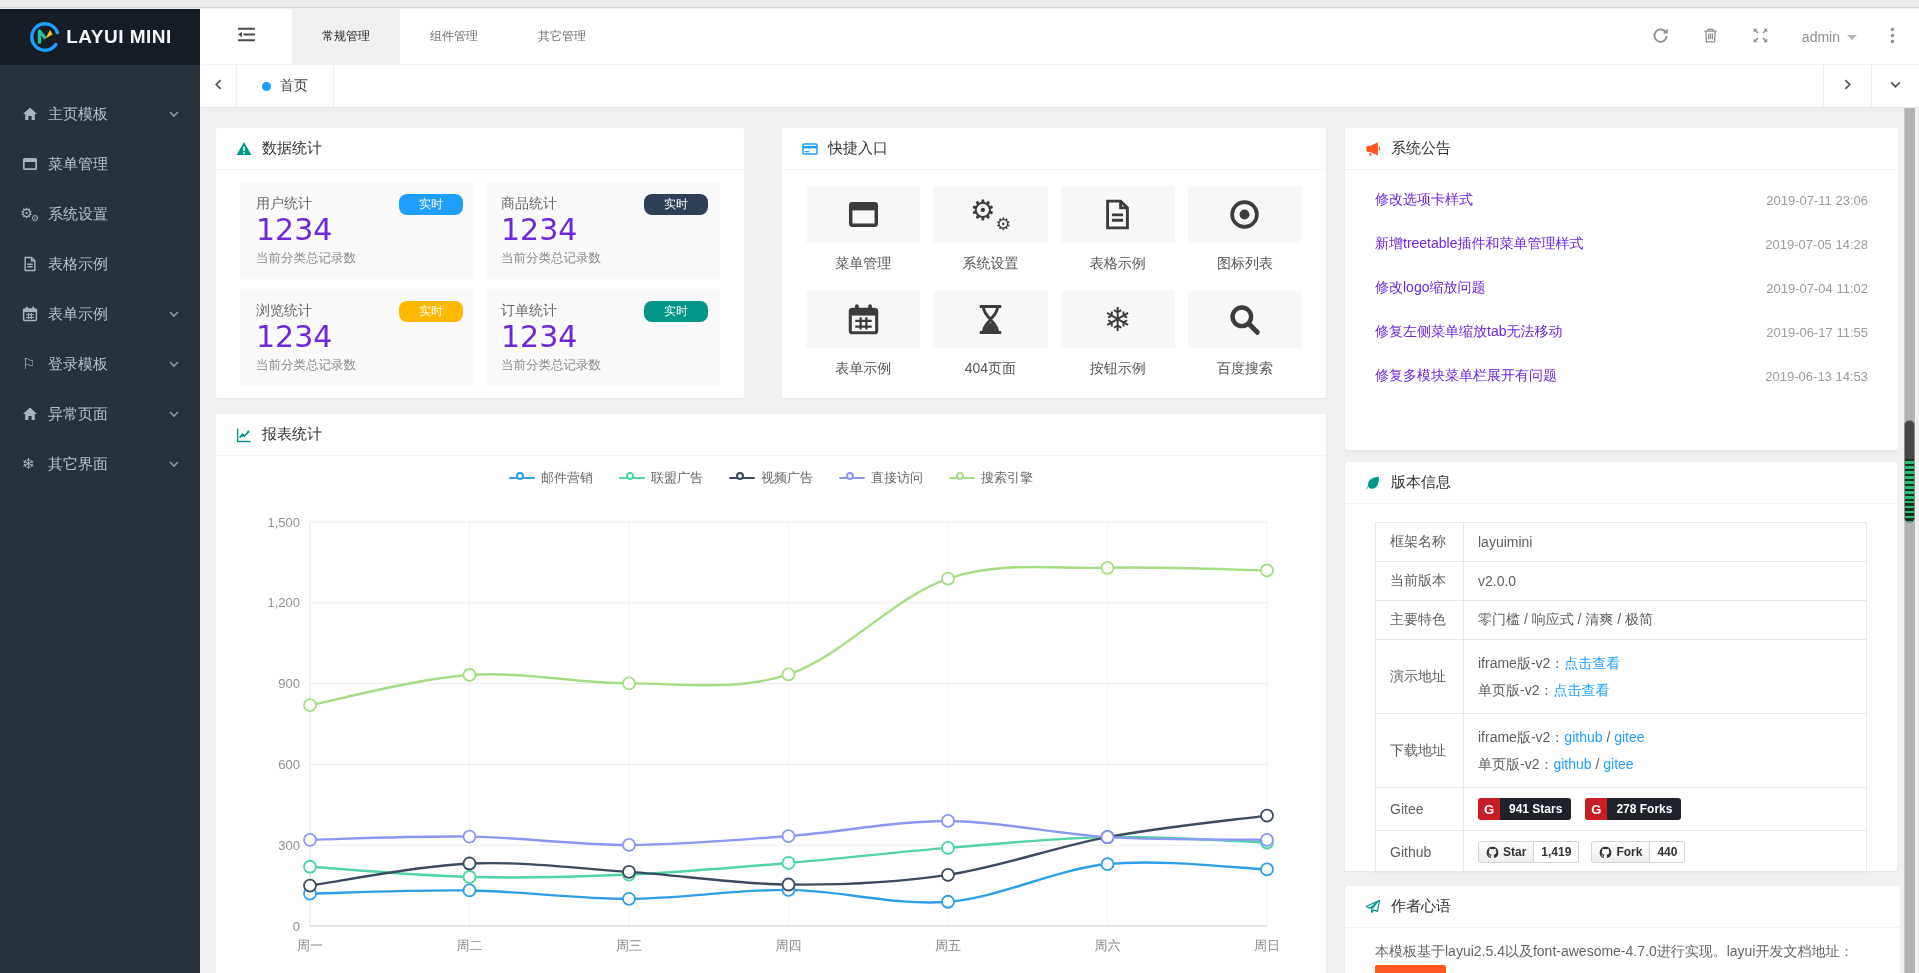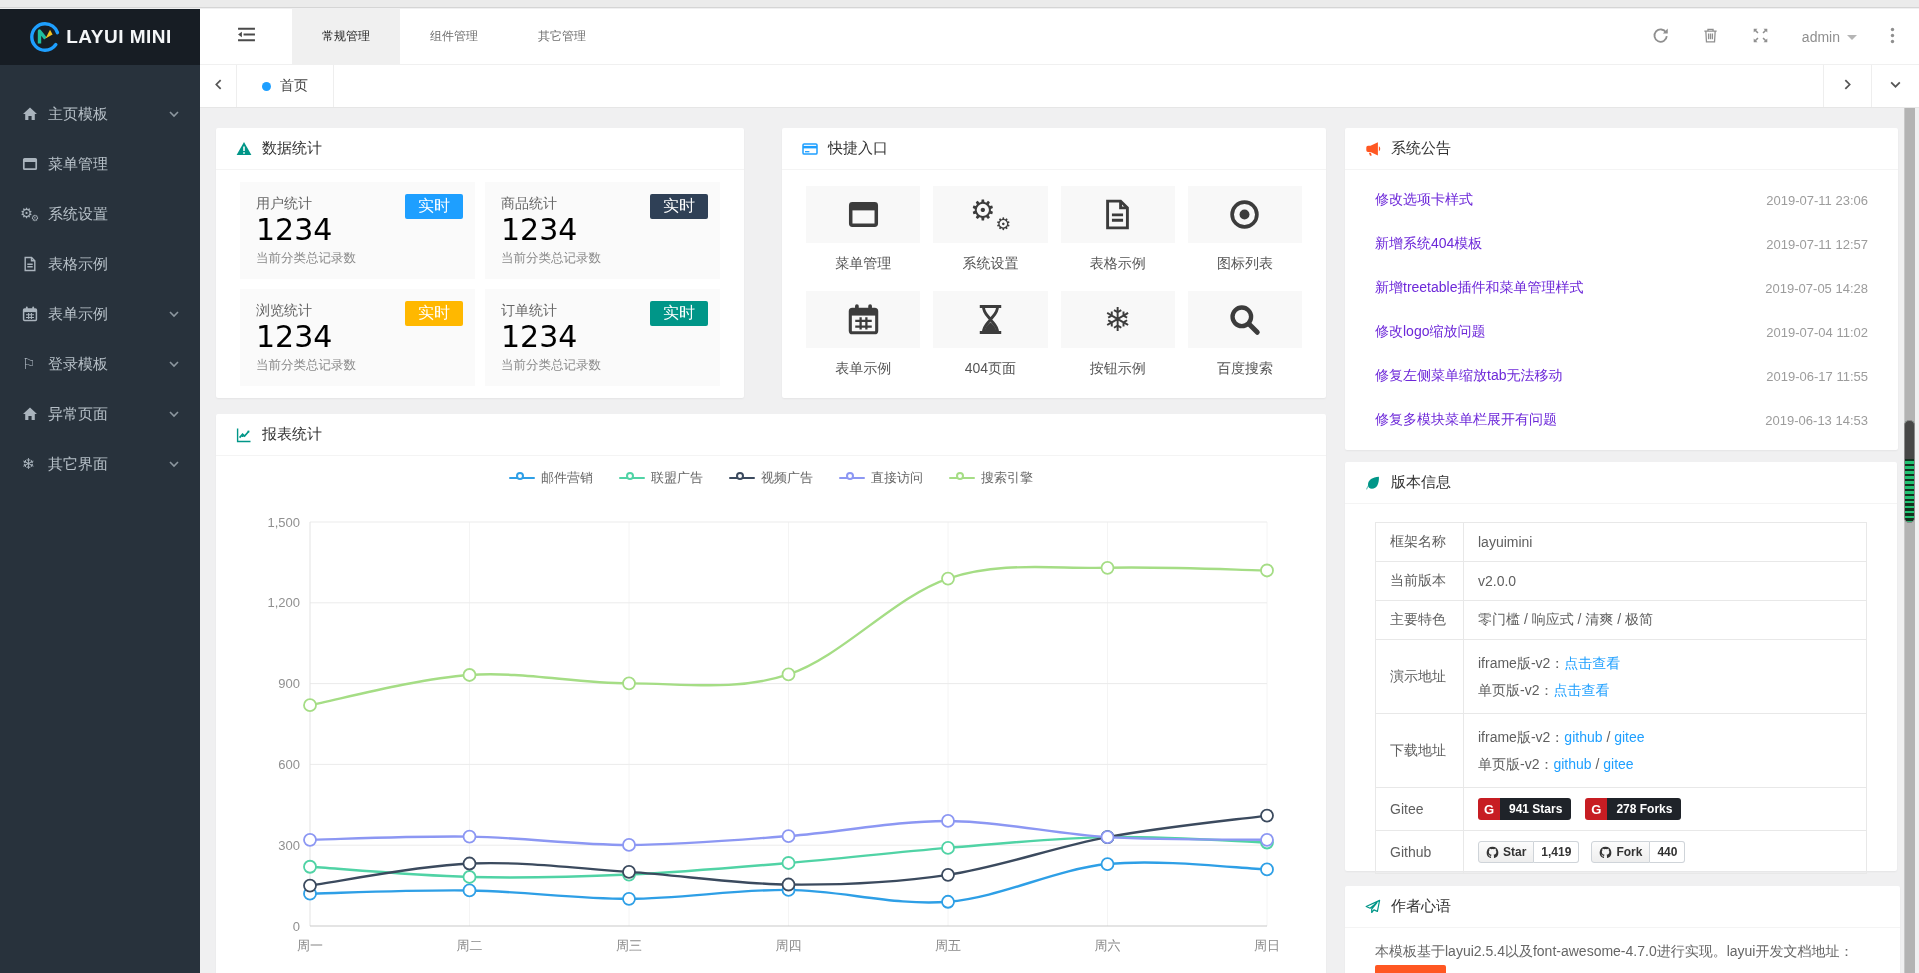--- a/index.html
+++ b/index.html
@@ -45,23 +45,23 @@
   
   .panel{position:absolute;background:#fff;border-radius:2px;box-shadow:0 1px 2px rgba(0,0,0,.05);}
   .panel-h{height:42px;border-bottom:1px solid #f4f4f4;display:flex;align-items:center;gap:10px;padding:0 20px;font-size:15px;color:#333;}
   .panel-h .p-ic{display:inline-flex;}
   .panel-h .p-ic svg{width:16px;height:16px;}
 
   .p-stats{left:216px;top:128px;width:528px;height:270px;}
   .stats-body{padding:12px 24px;display:grid;grid-template-columns:1fr 1fr;gap:10px;}
   .stat-card{position:relative;background:#fafafa;height:97px;padding:13px 16px;}
   .stat-label{font-size:14px;color:#666;}
-  .stat-value{font-size:30px;color:#000000;line-height:1.15;font-family:"DejaVu Sans",sans-serif;}
+  .stat-value{font-size:30px;color:#6d28d9;line-height:1.15;font-family:"DejaVu Sans",sans-serif;}
   .stat-desc{font-size:12.5px;color:#8a8a8a;margin-top:2px;}
-  .stat-badge{position:absolute;top:12px;right:12px;color:#fff;font-size:16px;padding:2px 13px;border-radius:2px;}
+  .stat-badge{position:absolute;top:12px;right:12px;color:#fff;font-size:12px;padding:2px 20px;border-radius:8px;}
 
   .p-quick{left:782px;top:128px;width:544px;height:270px;}
   .quick-body{padding:16px 24px;display:grid;grid-template-columns:repeat(4,1fr);column-gap:13px;row-gap:18px;}
   .q-item{cursor:pointer;}
   .q-box{height:57px;background:#f8f8f8;display:flex;align-items:center;justify-content:center;color:#3c3c3c;}
   .q-box svg{width:33px;height:33px;}
   .q-label{text-align:center;font-size:14px;color:#555;margin-top:12px;}
 
   .p-chart{left:216px;top:414px;width:1110px;height:600px;}
   .legend{display:flex;justify-content:center;gap:26px;margin-top:13px;height:18px;}
@@ -550,24 +550,20 @@
           </svg>
         </span>
       <span>系统公告</span>
     </div>
     <div class="notice-body" id="notice-body">
         <div class="n-item">
     <span class="n-text">修改选项卡样式</span>
     <span class="n-date">2019-07-11 23:06</span>
   </div>
         <div class="n-item">
-    <span class="n-text">新增系统404模板</span>
-    <span class="n-date">2019-07-11 12:57</span>
-  </div>
-        <div class="n-item">
     <span class="n-text">新增treetable插件和菜单管理样式</span>
     <span class="n-date">2019-07-05 14:28</span>
   </div>
         <div class="n-item">
     <span class="n-text">修改logo缩放问题</span>
     <span class="n-date">2019-07-04 11:02</span>
   </div>
         <div class="n-item">
     <span class="n-text">修复左侧菜单缩放tab无法移动</span>
     <span class="n-date">2019-06-17 11:55</span>

